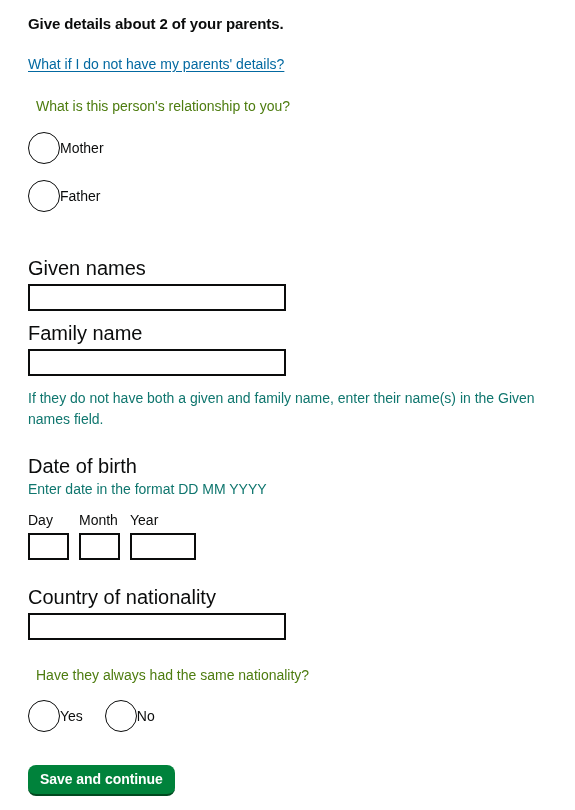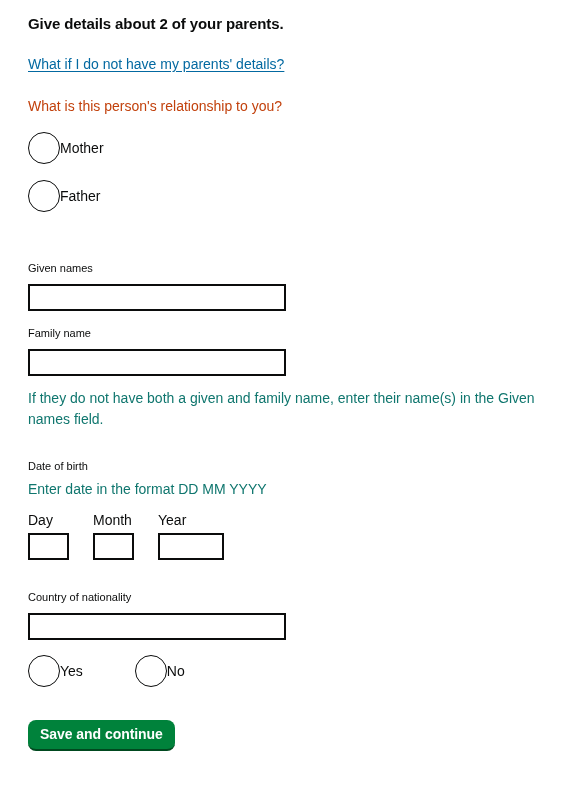--- a/index.html
+++ b/index.html
@@ -53,25 +53,25 @@
     text-decoration: underline;
     text-underline-offset: 2px;
     cursor: pointer;
     display: inline;
   }
 
   
   .question {
     font-size: 14px;
     line-height: 19px;
-    color: #c2410c;
-    margin: 0;
+    color: #4d7c0f;
+    margin: 8px;
   }
   .field-label {
-    font-size: 11px;
+    font-size: 20px;
     line-height: 19px;
     color: #0b0c0c;
     margin: 0;
   }
   .hint {
     font-size: 14px;
     line-height: 21px;
     color: #0f766e;
     margin: 0;
   }
@@ -132,21 +132,21 @@
   
   .date-row {
     display: flex;
     align-items: flex-start;
   }
   .date-part {
     display: flex;
     flex-direction: column;
   }
   .date-part + .date-part {
-    margin-left: 24px;
+    margin-left: 10px;
   }
   .date-part-label {
     font-size: 14px;
     line-height: 18px;
     color: #0b0c0c;
     margin-bottom: 4px;
   }
   .date-input {
     box-sizing: border-box;
     height: 27px;
@@ -191,21 +191,21 @@
   .mt-radios     { margin-top: 15px; }
   .mt-section    { margin-top: 46px; }
   .mt-input      { margin-top: 6px; }
   .mt-label      { margin-top: 13px; }
   .mt-hint       { margin-top: 12px; }
   .mt-dob        { margin-top: 27px; }
   .mt-dobhint    { margin-top: 3px; }
   .mt-daterow    { margin-top: 11px; }
   .mt-country    { margin-top: 28px; }
   .mt-nat-q      { margin-top: 26px; }
-  .mt-yesno      { margin-top: 14px; gap: 30px; }
+  .mt-yesno      { margin-top: 14px; }
   .mt-submit     { margin-top: 32px; }
 </style>
 </head>
 <body>
 
 <div class="page">
   <div class="content">
 
     <h1 class="form-heading">Give details about 2 of your parents.</h1>
 
@@ -249,20 +249,21 @@
       </div>
       <div class="date-part">
         <span class="date-part-label">Year</span>
         <input class="date-input w-year" type="text" placeholder="" style="">
       </div>
     </div>
 
     <p class="field-label mt-country">Country of nationality</p>
     <input class="text-input mt-input" type="text" placeholder="" style="">
 
+    <p class="question mt-nat-q">Have they always had the same nationality?</p>
 
     <div class="radio-inline mt-yesno">
       <label class="radio-item">
         <span class="radio-circle"></span>
         <span class="radio-label">Yes</span>
       </label>
       <label class="radio-item">
         <span class="radio-circle"></span>
         <span class="radio-label">No</span>
       </label>

